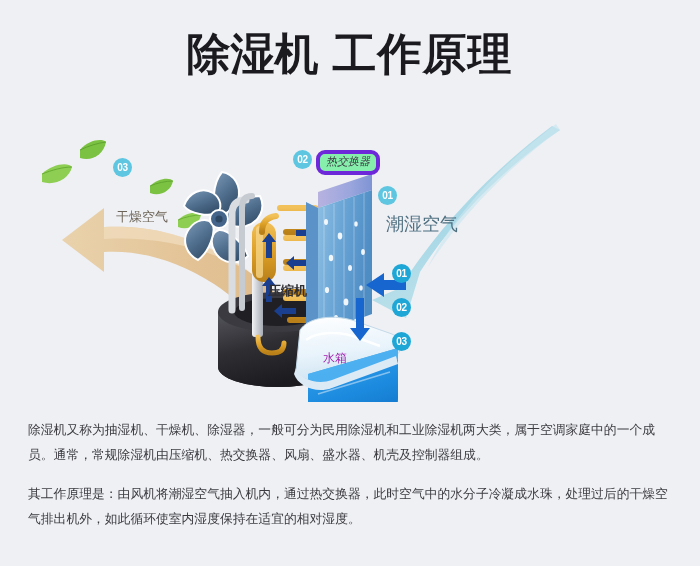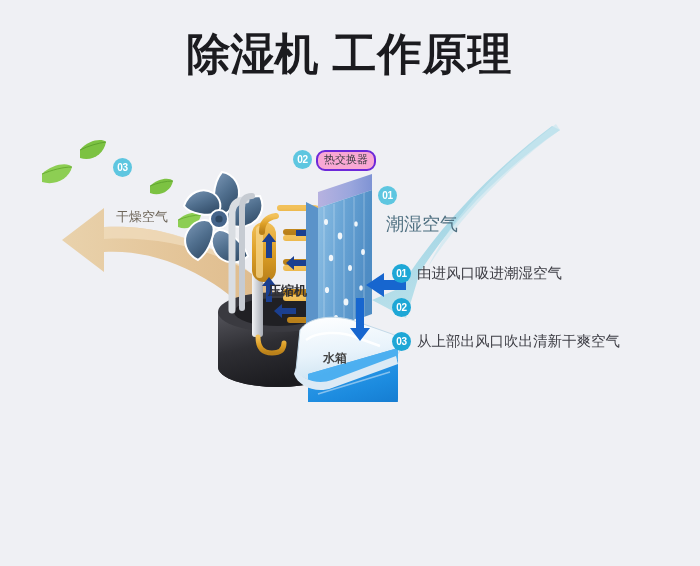--- a/index.html
+++ b/index.html
@@ -42,28 +42,29 @@
     width: 700px;
     height: 290px;
   }
   .stage svg { display: block; }
 
   
   .callout {
     position: absolute;
     left: 316px;
     top: 150px;
-    background: #f9a8d4;
-    border: 2px solid #6d28d9;
+    background: #86efac;
+    border: 4px solid #6d28d9;
     border-radius: 9px;
     padding: 1px 6px 2px 6px;
     font-size: 11px;
     color: #3b3b42;
     line-height: 1.25;
     white-space: nowrap;
+    font-style: italic;
   }
   .callout-tail {
     position: absolute;
     left: 330px;
     top: 168px;
     width: 0; height: 0;
   }
 
   
   .dbadge {
@@ -91,21 +92,21 @@
     white-space: nowrap;
   }
   .dlabel.dry  { left: 116px; top: 208px; color: #6b6357; font-size: 13px; }
   .dlabel.wet  { left: 386px; top: 212px; color: #4e6f80; font-size: 18px; }
   .dlabel.comp {
     left: 268px; top: 282px;
     color: #2e2e33; font-size: 13px; font-weight: bold;
   }
   .dlabel.tank {
     left: 323px; top: 350px;
-    color: #404040; font-size: 12px; font-weight: bold;
+    color: #a21caf; font-size: 12px; font-weight: normal;
   }
 
   
   .steps {
     position: absolute;
     left: 392px;
     top: 256px;
     width: 300px;
   }
   .step-row {
@@ -376,25 +377,25 @@
 <div class="dbadge b01">01</div>
 
 <div class="dlabel dry">干燥空气</div>
 <div class="dlabel wet">潮湿空气</div>
 <div class="dlabel comp">压缩机</div>
 <div class="dlabel tank">水箱</div>
 
 <div class="steps">
   <div class="step-row">
     <div class="step-badge">01</div>
-    <div class="step-text">由进风口吸进潮湿空气</div>
   </div>
   <div class="step-row">
     <div class="step-badge">02</div>
   </div>
   <div class="step-row">
     <div class="step-badge">03</div>
-    <div class="step-text">从上部出风口吹出清新干爽空气</div>
   </div>
 </div>
 
 <div class="body-copy">
+  <p class="para">除湿机又称为抽湿机、干燥机、除湿器，一般可分为民用除湿机和工业除湿机两大类，属于空调家庭中的一个成员。通常，常规除湿机由压缩机、热交换器、风扇、盛水器、机壳及控制器组成。</p>
+  <p class="para">其工作原理是：由风机将潮湿空气抽入机内，通过热交换器，此时空气中的水分子冷凝成水珠，处理过后的干燥空气排出机外，如此循环使室内湿度保持在适宜的相对湿度。</p>
 </div>
 
 </body></html>

